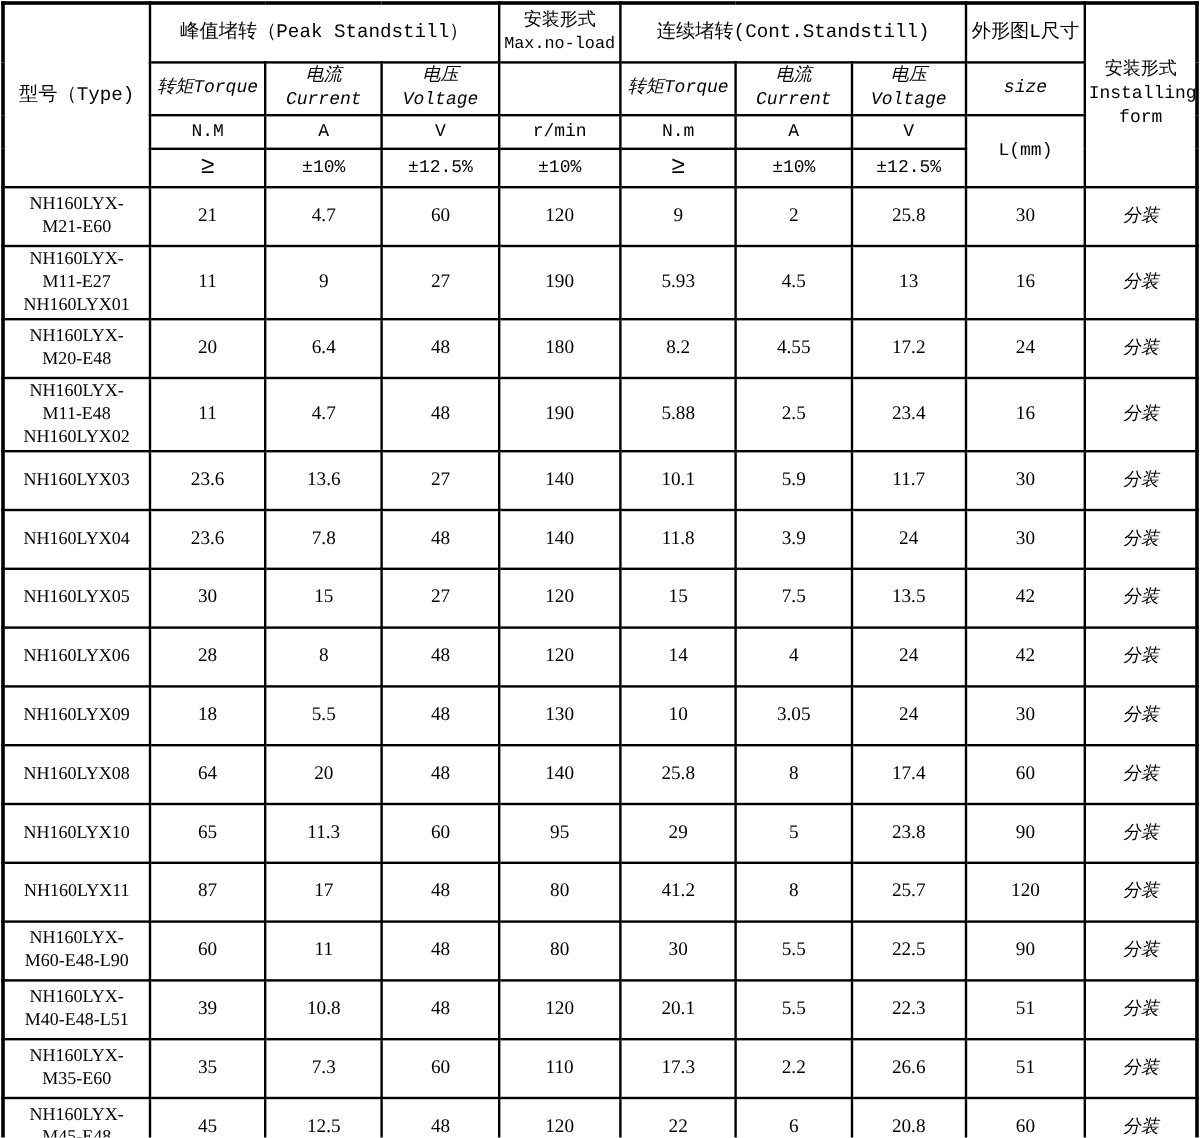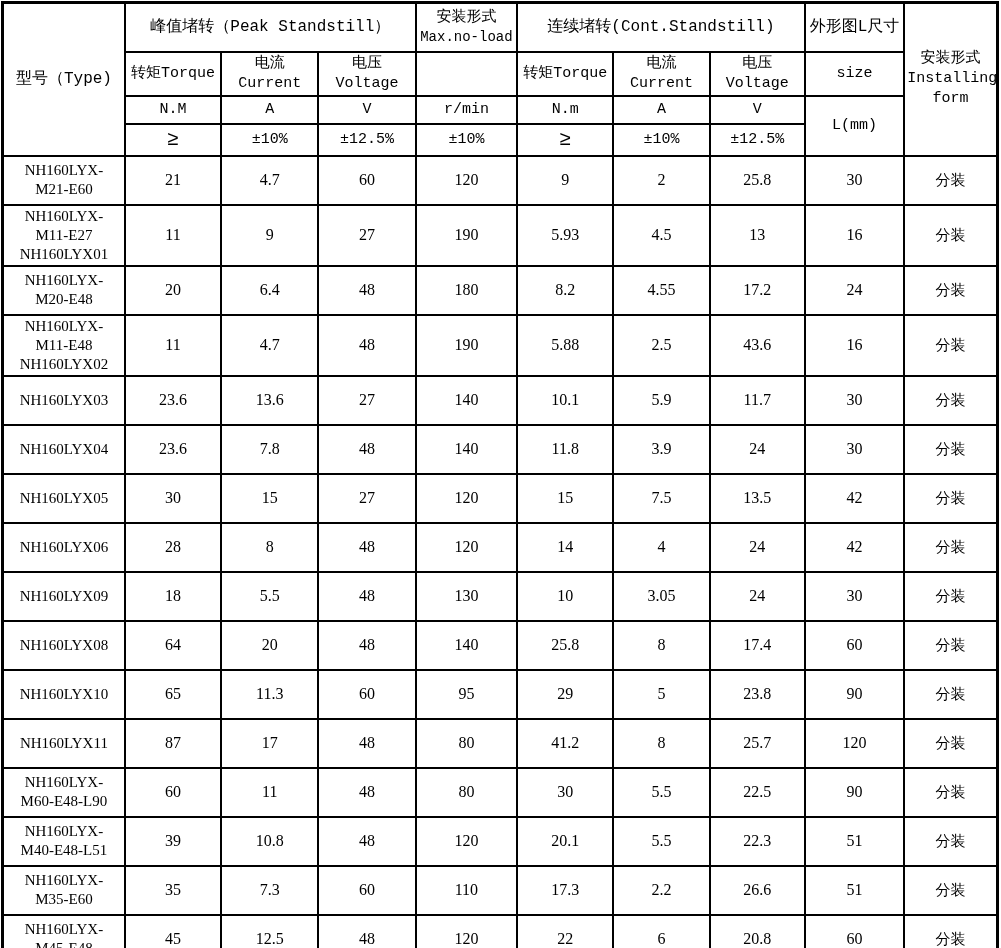--- a/index.html
+++ b/index.html
@@ -44,35 +44,36 @@
   }
   thead .small {
     font-size: 14px;
     line-height: 18px;
   }
   thead .gte {
     font-size: 20px;
     line-height: 20px;
   }
   tr.h1 { height: 49px; }
-  tr.h2 { height: 27px; }
+  tr.h2 { height: 27px; font-style: italic; }
   tr.h3 { height: 28px; }
   tr.h4 { height: 32px; }
   tbody tr { height: 49px; }
   tbody td {
     font-size: 16px;
     line-height: 20px;
   }
   tbody td.model {
     font-size: 15px;
     line-height: 19px;
   }
   tbody td.install {
     font-family: "Liberation Sans", "DejaVu Sans", sans-serif;
     font-size: 15px;
+    font-style: italic;
   }
 </style>
 </head>
 <body>
 
 <div class="sheet">
   <table class="spec">
     <colgroup>
       <col style="width:122px">
       <col style="width:96px">
@@ -183,21 +184,21 @@
             <div>NH160LYX-</div>
             <div>M11-E48</div>
             <div>NH160LYX02</div>
           </td>
           <td>11</td>
           <td>4.7</td>
           <td>48</td>
           <td>190</td>
           <td>5.88</td>
           <td>2.5</td>
-          <td>43.6</td>
+          <td>23.4</td>
           <td>16</td>
           <td class="install">分装</td>
         </tr>
         <tr>
           <td class="model">
             <div>NH160LYX03</div>
           </td>
           <td>23.6</td>
           <td>13.6</td>
           <td>27</td>

